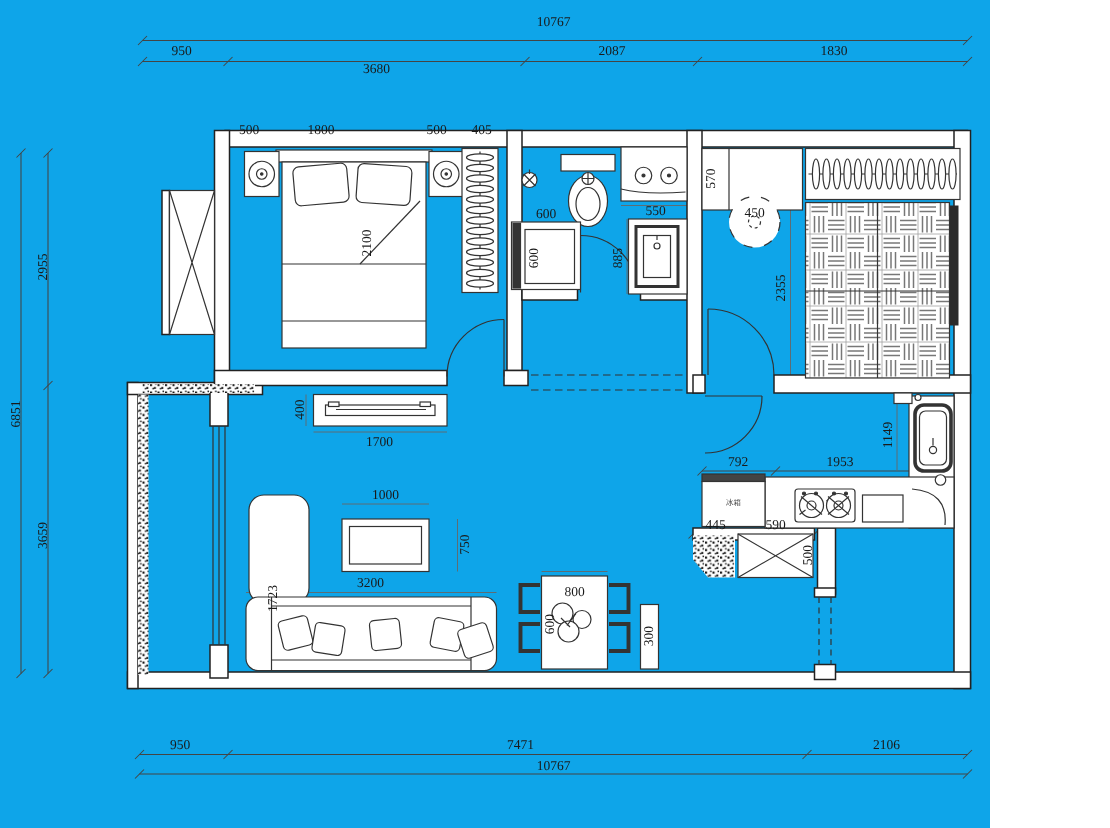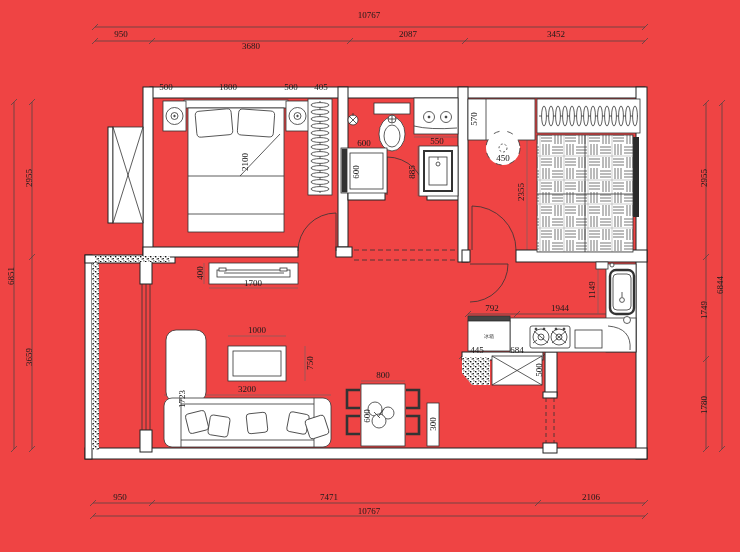--- a/index.html
+++ b/index.html
@@ -1,16 +1,16 @@
 <!DOCTYPE html>
 <html><head>
 <meta charset="utf-8">
 <style>
   html,body{margin:0;padding:0;background:#fff;}
-  #stage{position:relative;width:740px;height:552px;background:#ef4444;overflow:hidden;
+  #stage{position:relative;width:660px;height:552px;background:#0ea5e9;overflow:hidden;
          font-family:"Liberation Serif", serif;}
   #plan-svg{position:absolute;left:0;top:0;}
   .dim{position:absolute;font:9px "Liberation Serif", serif;color:#1a1a1a;
        white-space:nowrap;transform:translate(-50%,-50%);background:transparent;line-height:1;}
   .dim.v{transform:translate(-50%,-50%) rotate(-90deg);}
   .dim.tiny{font-size:5px;color:#333;}
 </style>
 </head>
 <body>
 
@@ -350,63 +350,63 @@
     <g>
       <rect x="427" y="403" width="12" height="43"></rect>
     </g>
   </g>
 </svg>
 
 <div class="dim" style="left:369px;top:15px">10767</div>
 <div class="dim" style="left:121px;top:34px">950</div>
 <div class="dim" style="left:251px;top:46px">3680</div>
 <div class="dim" style="left:408px;top:34px">2087</div>
-<div class="dim" style="left:556px;top:34px">3452</div>
+<div class="dim" style="left:556px;top:34px">1830</div>
 
 <div class="dim" style="left:120px;top:497px">950</div>
-<div class="dim" style="left:329px;top:497px">7471</div>
+<div class="dim" style="left:347px;top:497px">7471</div>
 <div class="dim" style="left:591px;top:497px">2106</div>
 <div class="dim" style="left:369px;top:511px">10767</div>
 
 <div class="dim v" style="left:29px;top:178px">2955</div>
 <div class="dim v" style="left:29px;top:357px">3659</div>
 <div class="dim v" style="left:11px;top:276px">6851</div>
 
 <div class="dim v" style="left:704px;top:178px">2955</div>
 <div class="dim v" style="left:704px;top:310px">1749</div>
 <div class="dim v" style="left:704px;top:405px">1780</div>
 <div class="dim v" style="left:720px;top:285px">6844</div>
 
 <div class="dim" style="left:166px;top:87px">500</div>
-<div class="dim" style="left:228px;top:87px">1800</div>
+<div class="dim" style="left:214px;top:87px">1800</div>
 <div class="dim" style="left:291px;top:87px">500</div>
 <div class="dim" style="left:321px;top:87px">405</div>
 <div class="dim v" style="left:245px;top:162px">2100</div>
 
 <div class="dim" style="left:364px;top:143px">600</div>
 <div class="dim v" style="left:356px;top:172px">600</div>
 <div class="dim" style="left:437px;top:141px">550</div>
 <div class="dim v" style="left:412px;top:172px">885</div>
 
 <div class="dim v" style="left:474px;top:119px">570</div>
-<div class="dim" style="left:503px;top:158px">450</div>
+<div class="dim" style="left:503px;top:142px">450</div>
 <div class="dim v" style="left:521px;top:192px">2355</div>
 
 <div class="dim" style="left:492px;top:308px">792</div>
-<div class="dim" style="left:560px;top:308px">1944</div>
+<div class="dim" style="left:560px;top:308px">1953</div>
 <div class="dim v" style="left:592px;top:290px">1149</div>
 <div class="dim" style="left:477px;top:350px">445</div>
-<div class="dim" style="left:517px;top:350px">684</div>
+<div class="dim" style="left:517px;top:350px">590</div>
 <div class="dim v" style="left:539px;top:370px">500</div>
 <div class="dim tiny" style="left:489px;top:336px">冰箱</div>
 
 <div class="dim v" style="left:200px;top:273px">400</div>
-<div class="dim" style="left:253px;top:283px">1700</div>
+<div class="dim" style="left:253px;top:295px">1700</div>
 <div class="dim" style="left:257px;top:330px">1000</div>
 <div class="dim v" style="left:310px;top:363px">750</div>
 <div class="dim" style="left:247px;top:389px">3200</div>
 <div class="dim v" style="left:182px;top:399px">1723</div>
 
-<div class="dim" style="left:383px;top:375px">800</div>
+<div class="dim" style="left:383px;top:395px">800</div>
 <div class="dim v" style="left:367px;top:416px">600</div>
 <div class="dim v" style="left:433px;top:424px">300</div>
 
 </div>
 
 </body></html>

